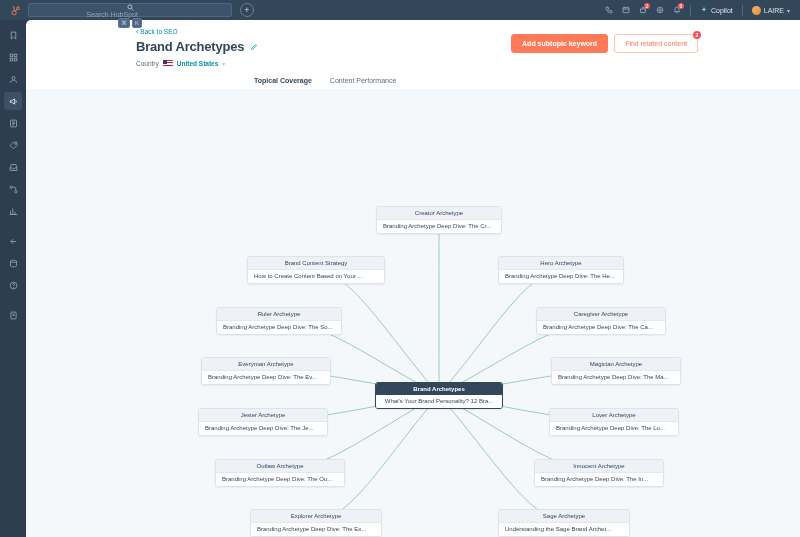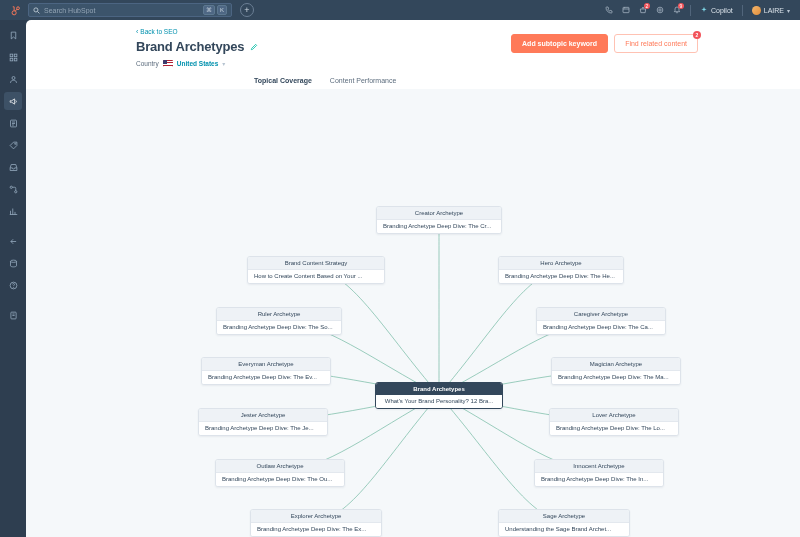--- a/index.html
+++ b/index.html
@@ -25,20 +25,21 @@
 
   .searchbox {
     margin-left: 4px;
     width: 204px; height: 14px;
     background: #3c546b;
     border: 1px solid #4c6582;
     border-radius: 2px;
     display: flex; align-items: center;
     padding: 0 4px;
     position: relative;
+    flex-direction: column;
   }
   .searchbox .mag { flex: 0 0 auto; color: #bfcbd6; display:flex; }
   .searchbox input {
     flex: 1 1 auto; border: none; outline: none; background: transparent;
     color: #cfd9e2; font-size: 7px; padding-left: 4px;
     font-family: "Liberation Sans", sans-serif;
   }
   .searchbox input::placeholder { color: #93a4b5; }
   .kbd-group { display: flex; gap: 2px; }
   .kbd {

